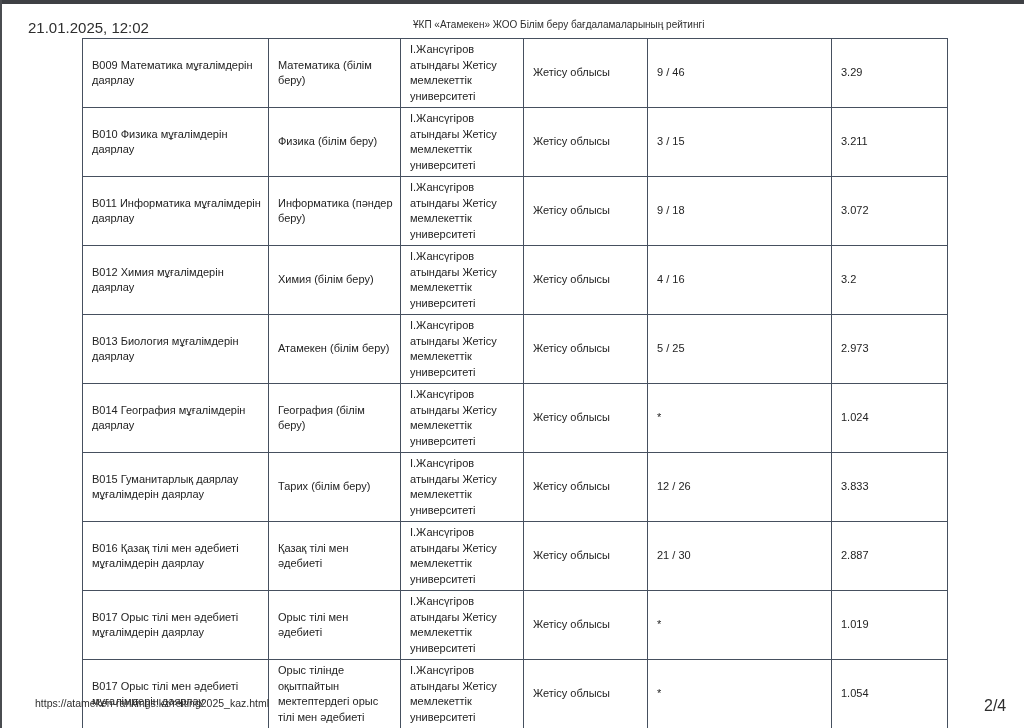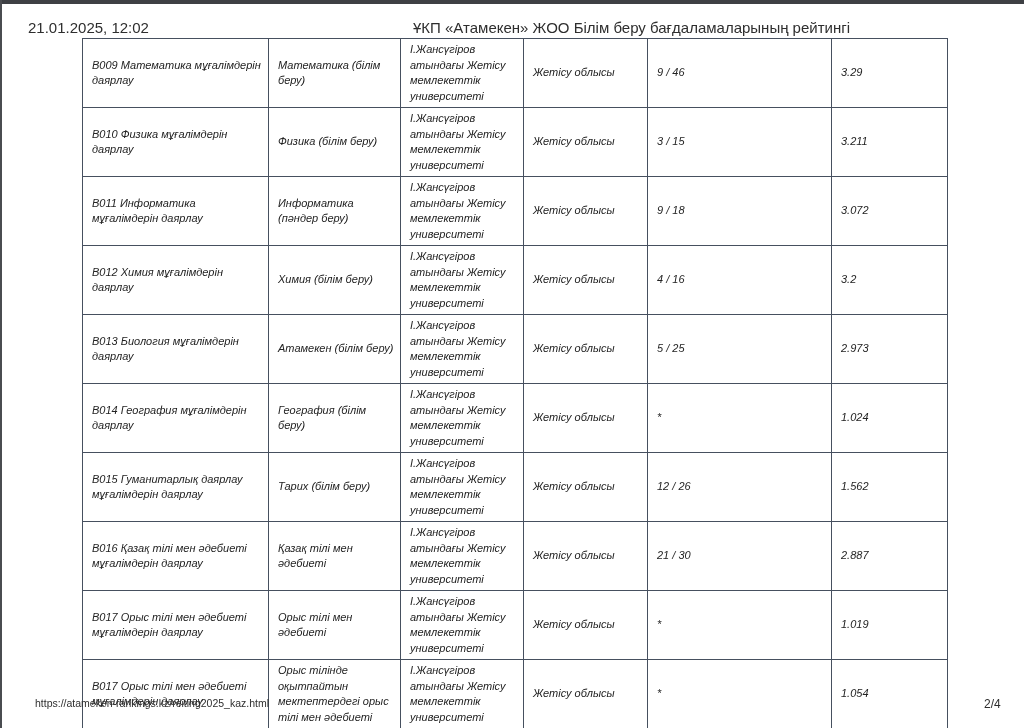--- a/index.html
+++ b/index.html
@@ -30,55 +30,54 @@
   .header-date {
     position: absolute;
     top: 19px; left: 28px;
     font-size: 15px;
     color: #2e2e2e;
     white-space: nowrap;
   }
   .header-title {
     position: absolute;
     top: 19px; left: 413px;
-    font-size: 15px;
+    font-size: 10px;
     color: #2e2e2e;
     white-space: nowrap;
   }
   table.rating {
     position: absolute;
     top: 38px; left: 82px;
     width: 865px;
     border-collapse: collapse;
     table-layout: fixed;
   }
   table.rating tr { height: 56.5px; }
   table.rating td {
     border: 1.5px solid #46505f;
     padding: 3px 6px 3px 9px;
     font-size: 11px;
     line-height: 15.5px;
     color: #232323;
     vertical-align: middle;
     word-wrap: break-word;
     text-align: left;
-    font-style: italic;
   }
   .footer-url {
     position: absolute;
     top: 697px; left: 28px;
     font-size: 10.5px;
     color: #2e2e2e;
     white-space: nowrap;
     padding-left: 7px;
   }
   .footer-page {
     position: absolute;
     top: 697px; left: 984px;
-    font-size: 12px;
+    font-size: 16px;
     color: #2e2e2e;
     white-space: nowrap;
     text-align: right;
   }
 </style>
 </head>
 <body>
 
 <div class="top-edge"></div>
 <div class="left-edge"></div>
@@ -143,21 +142,21 @@
       <td>Жетісу облысы</td>
       <td>*</td>
       <td>1.024</td>
     </tr>
     <tr>
       <td>B015 Гуманитарлық даярлау мұғалімдерін даярлау</td>
       <td>Тарих (білім беру)</td>
       <td>І.Жансүгіров атындағы Жетісу мемлекеттік университеті</td>
       <td>Жетісу облысы</td>
       <td>12 / 26</td>
-      <td>1.562</td>
+      <td>3.833</td>
     </tr>
     <tr>
       <td>B016 Қазақ тілі мен әдебиеті мұғалімдерін даярлау</td>
       <td>Қазақ тілі мен әдебиеті</td>
       <td>І.Жансүгіров атындағы Жетісу мемлекеттік университеті</td>
       <td>Жетісу облысы</td>
       <td>21 / 30</td>
       <td>2.887</td>
     </tr>
     <tr>

